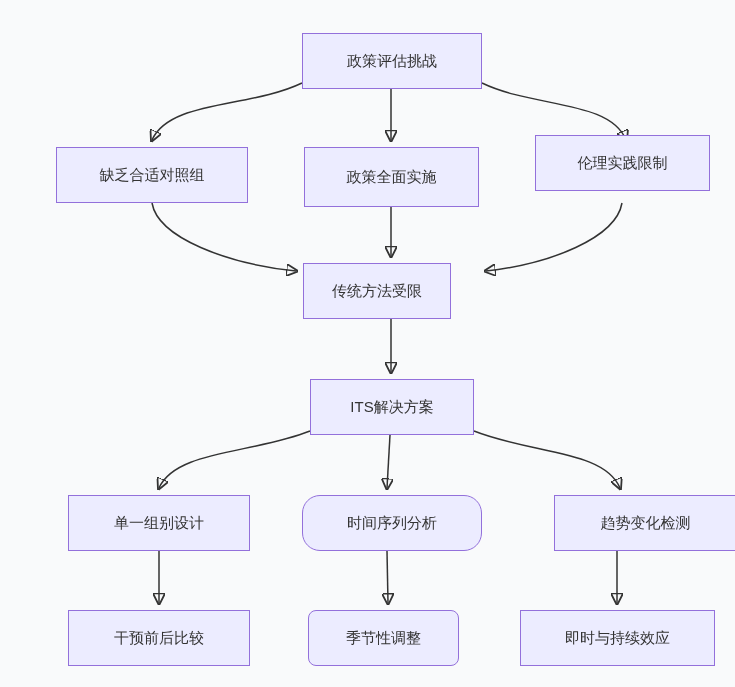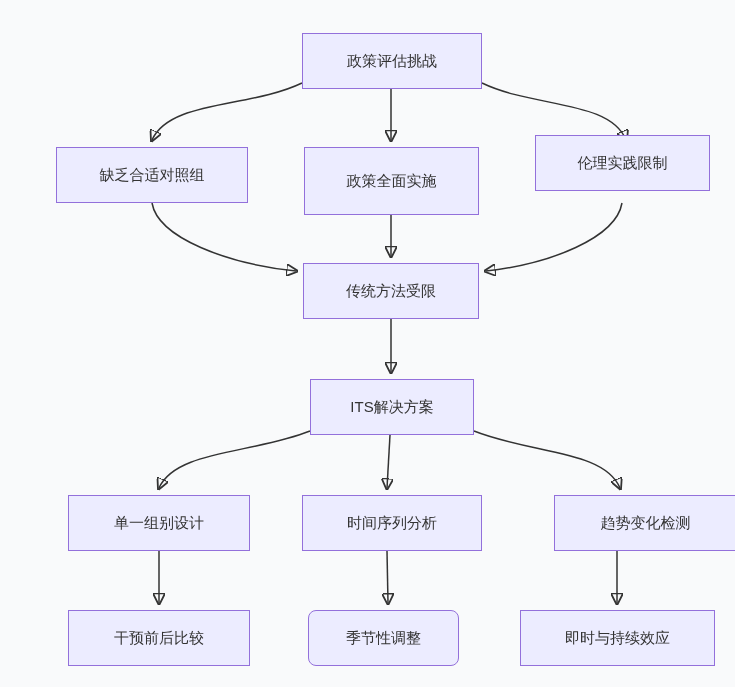--- a/index.html
+++ b/index.html
@@ -67,41 +67,41 @@
   </svg>
 
   <div class="node" style="left:302px; top:33px; width:180px; height:56px;">
     <span>政策评估挑战</span>
   </div>
 
   <div class="node" style="left:56px; top:147px; width:192px; height:56px;align-items:center;">
     <span>缺乏合适对照组</span>
   </div>
 
-  <div class="node" style="left:304px; top:147px; width:175px; height:68px;">
+  <div class="node" style="left:304px; top:147px; width:175px; height:60px;">
     <span>政策全面实施</span>
   </div>
 
   <div class="node" style="left:535px; top:135px; width:175px; height:56px;">
     <span>伦理实践限制</span>
   </div>
 
-  <div class="node" style="left:303px; top:263px; width:176px; height:56px;text-align:right;">
+  <div class="node" style="left:303px; top:263px; width:148px; height:56px;text-align:right;">
     <span>传统方法受限</span>
   </div>
 
   <div class="node" style="left:310px; top:379px; width:164px; height:56px;">
     <span>ITS解决方案</span>
   </div>
 
   <div class="node" style="left:68px; top:495px; width:182px; height:56px;">
     <span>单一组别设计</span>
   </div>
 
-  <div class="node" style="left:302px; top:495px; width:180px; height:56px;">
+  <div class="node" style="left:302px; top:495px; width:180px; height:56px;border-radius:18px;">
     <span>时间序列分析</span>
   </div>
 
   <div class="node" style="left:530px; top:495px; width:183px; height:56px;margin-left:24px;">
     <span>趋势变化检测</span>
   </div>
 
   <div class="node" style="left:68px; top:610px; width:182px; height:56px;">
     <span>干预前后比较</span>
   </div>

